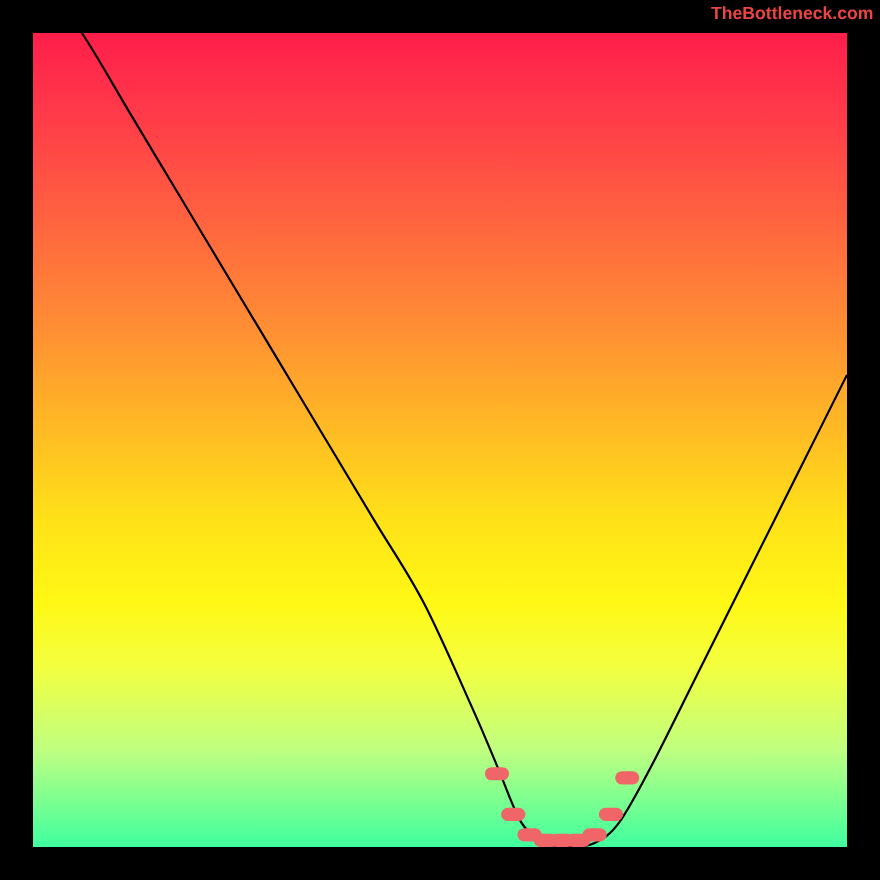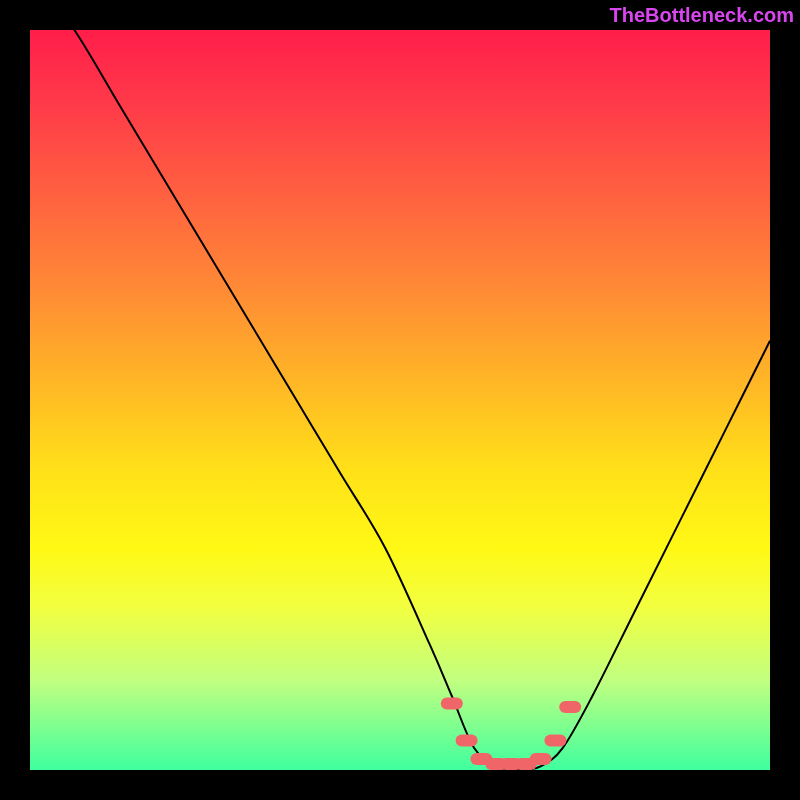--- a/index.html
+++ b/index.html
@@ -27,23 +27,23 @@
       #fff815 70%,
       #f2ff40 78%,
       #c0ff80 88%,
       #3fff9f 100%);
   }
   .watermark {
     position: absolute;
     top: 4px;
     right: 6px;
     font-family: Arial, Helvetica, sans-serif;
-    font-size: 20px;
+    font-size: 16px;
     font-weight: 600;
-    color: #d946ef;
+    color: #ef4444;
   }
   svg.curve {
     position: absolute;
     left: 0;
     top: 0;
     width: 100%;
     height: 100%;
     pointer-events: none;
   }
 </style>

